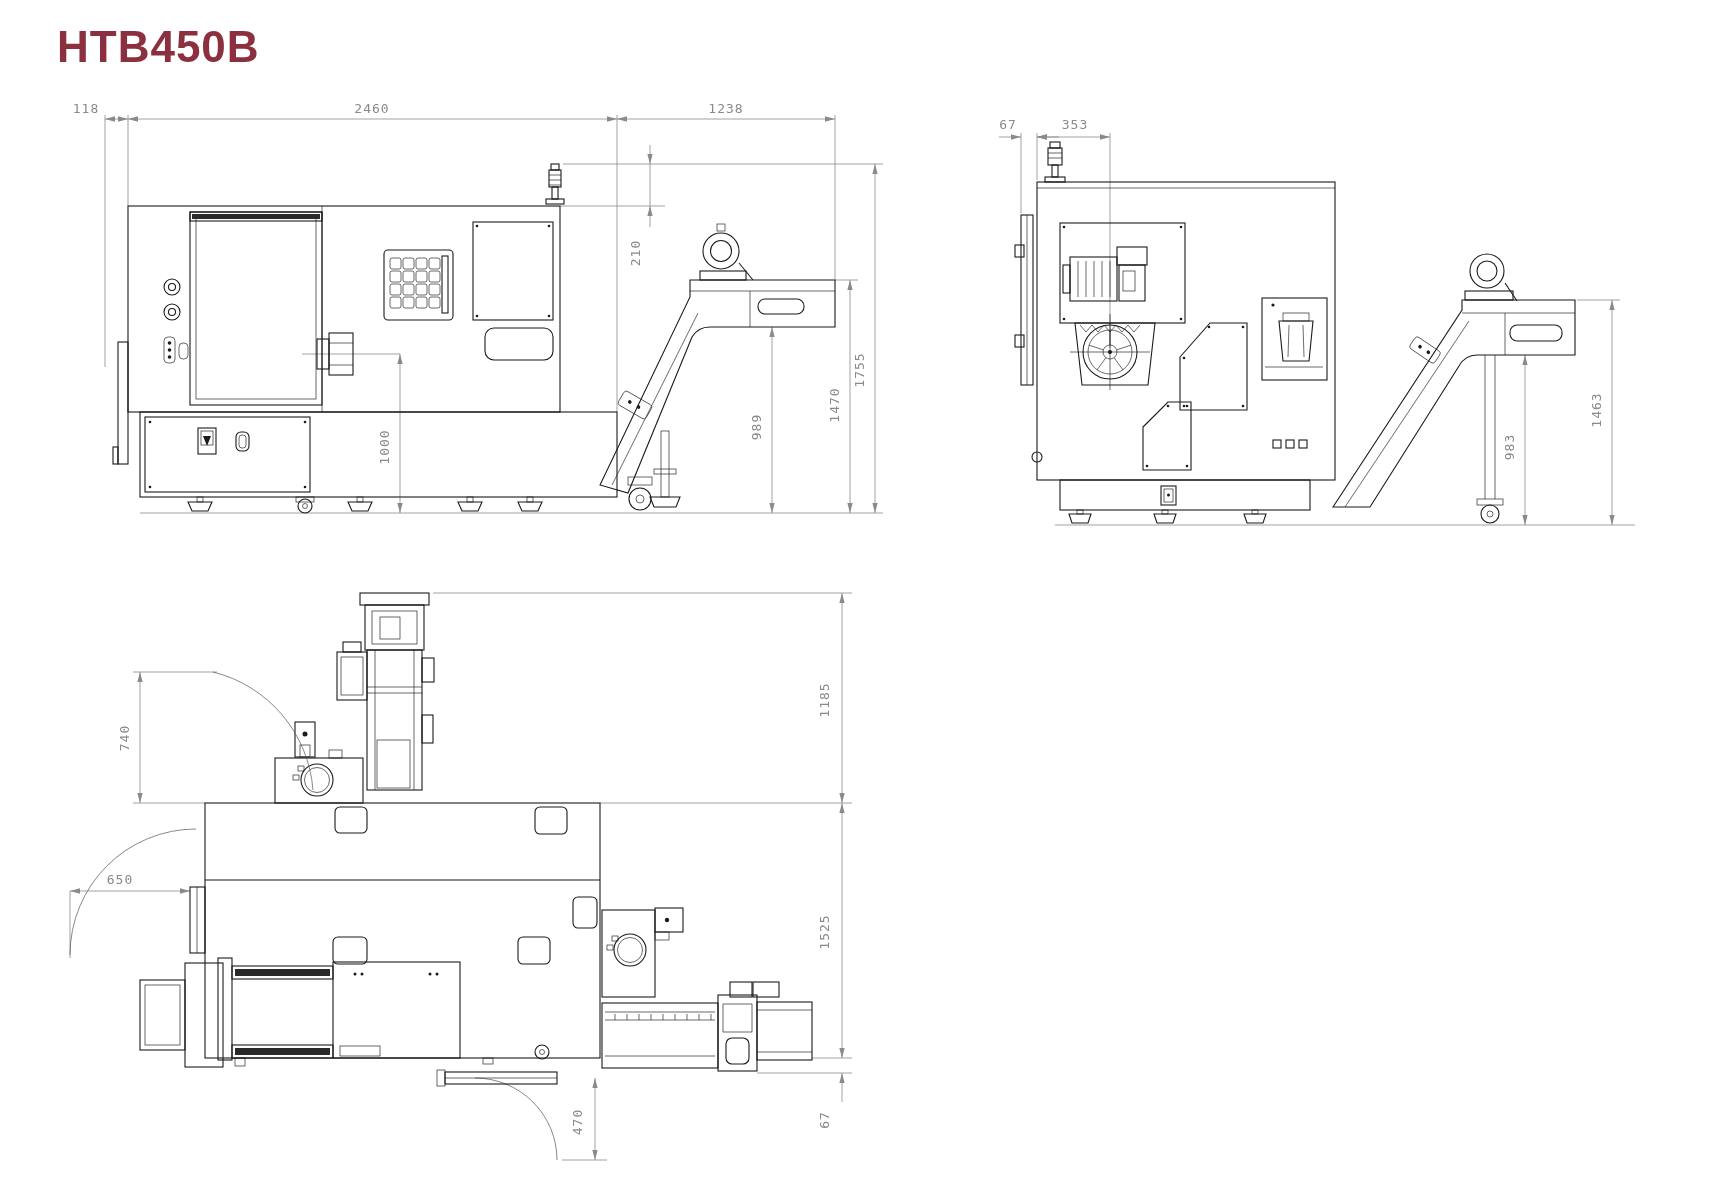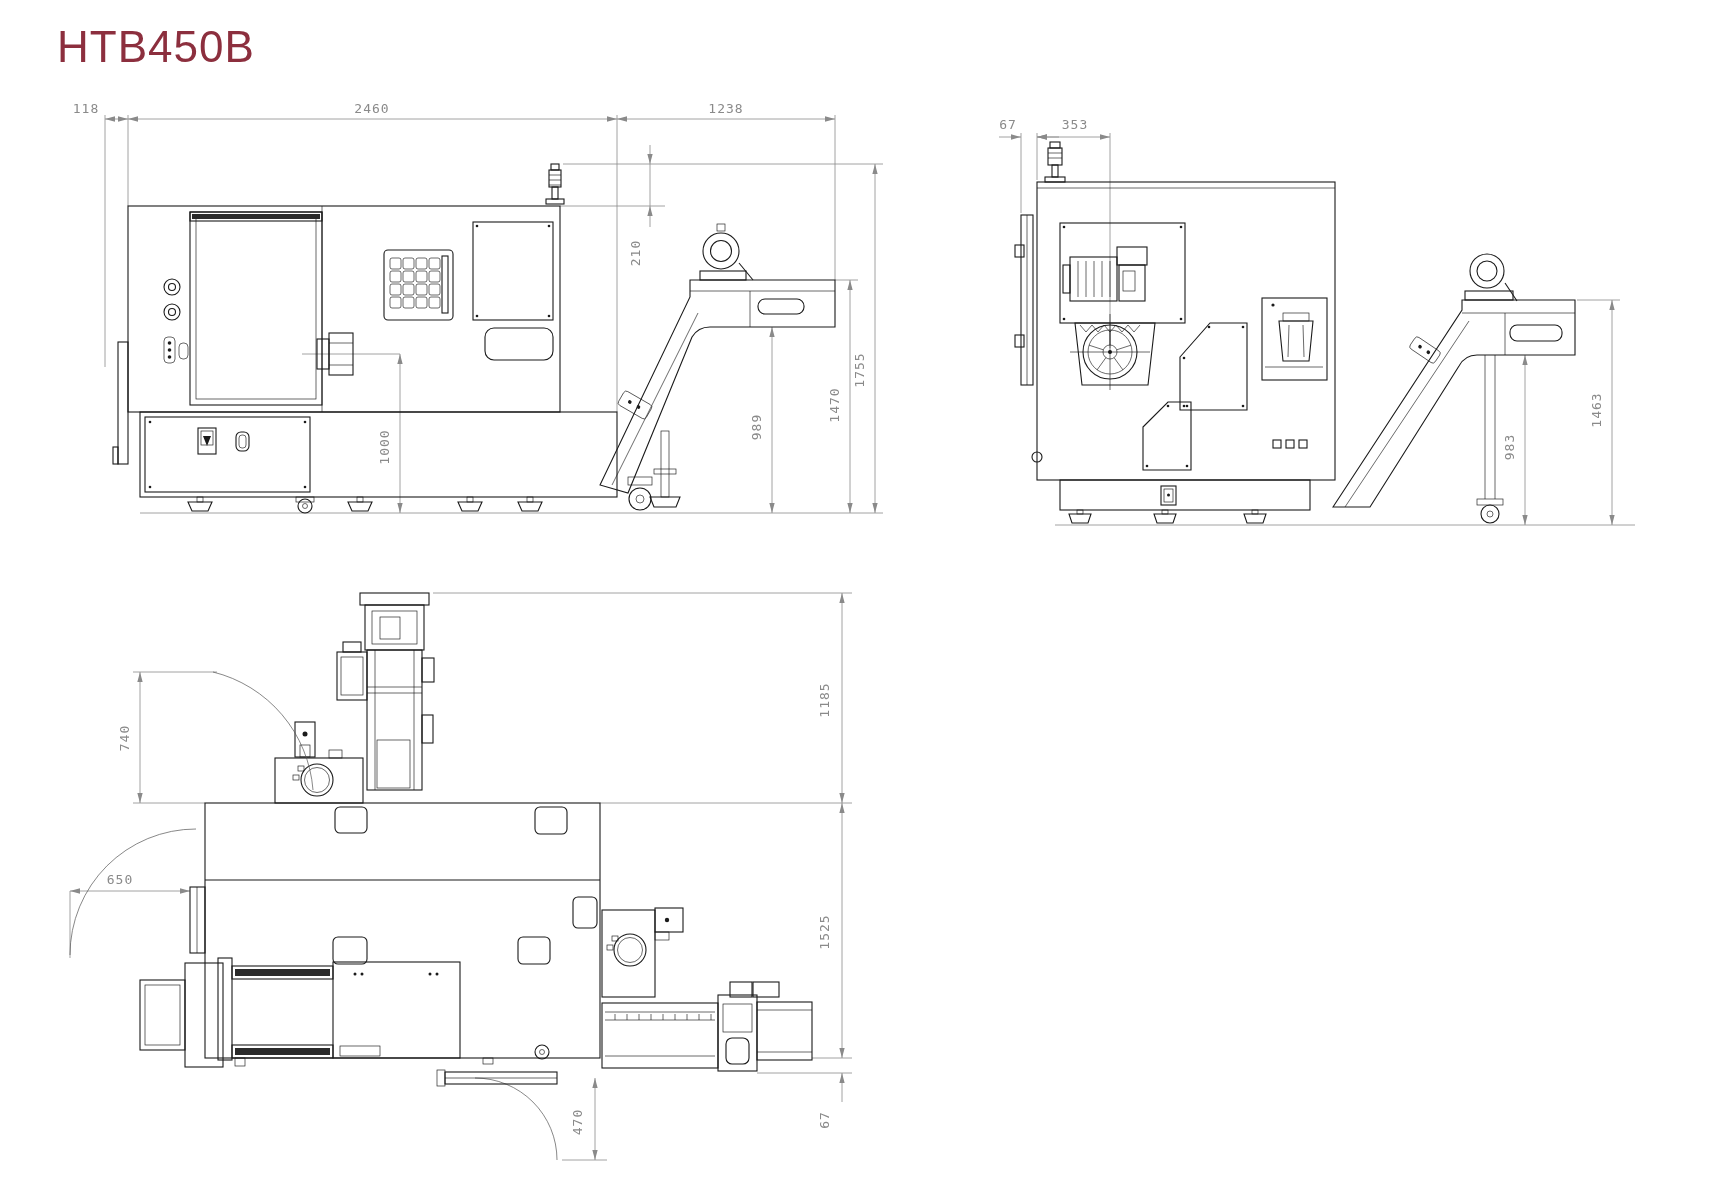--- a/index.html
+++ b/index.html
@@ -1,18 +1,18 @@
 <!DOCTYPE html>
 <html><head>
 <meta charset="utf-8">
 <style>
   html,body{margin:0;padding:0;background:#ffffff;}
   body{width:1724px;height:1190px;position:relative;overflow:hidden;
        font-family:"Liberation Sans",sans-serif;}
-  .title{position:absolute;left:57px;top:22px;font-size:44px;font-weight:normal;
+  .title{position:absolute;left:57px;top:22px;font-size:44px;font-weight:bold;
          letter-spacing:1px;color:#8c2f3e;}
   svg{position:absolute;}
   #front-view{left:50px;top:75px;}
   #side-view{left:865px;top:95px;}
   #top-view{left:65px;top:540px;}
   .draw{stroke:#1b1b1b;stroke-width:1.1;fill:none;}
   .thin{stroke:#1b1b1b;stroke-width:.65;fill:none;}
   .dim{stroke:#8a8a8a;stroke-width:.8;fill:none;}
   .dimtxt{font-family:"DejaVu Sans Mono",monospace;font-size:13px;fill:#8a8a8a;
           letter-spacing:1px;}

